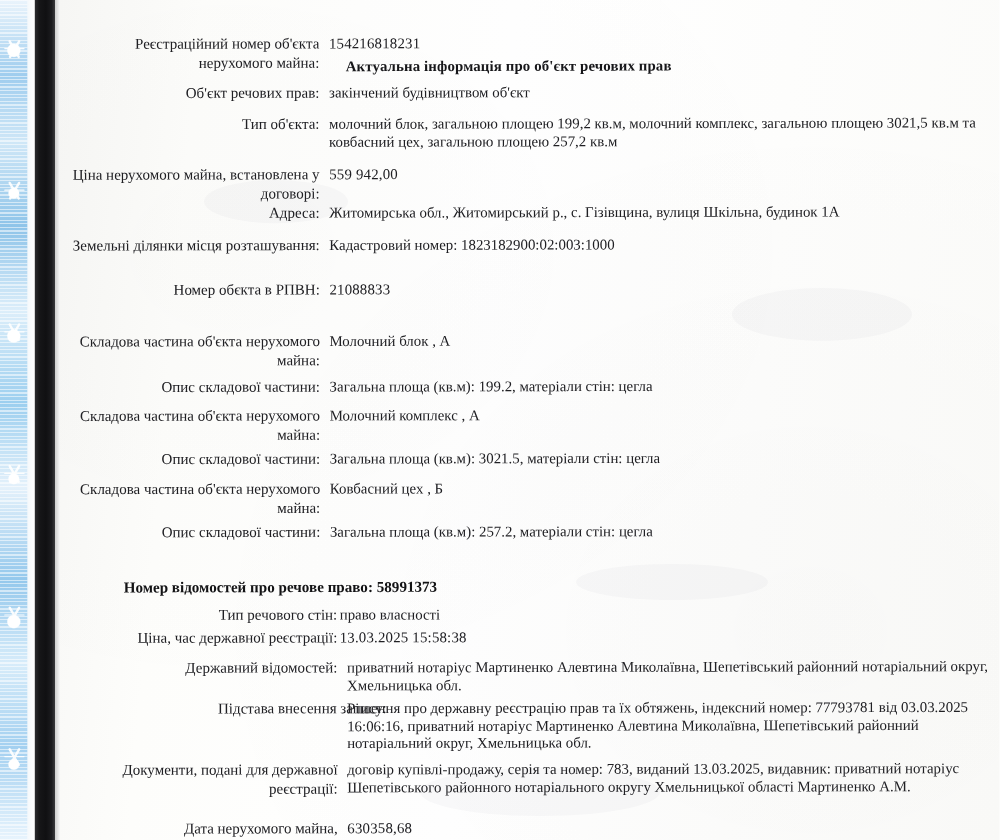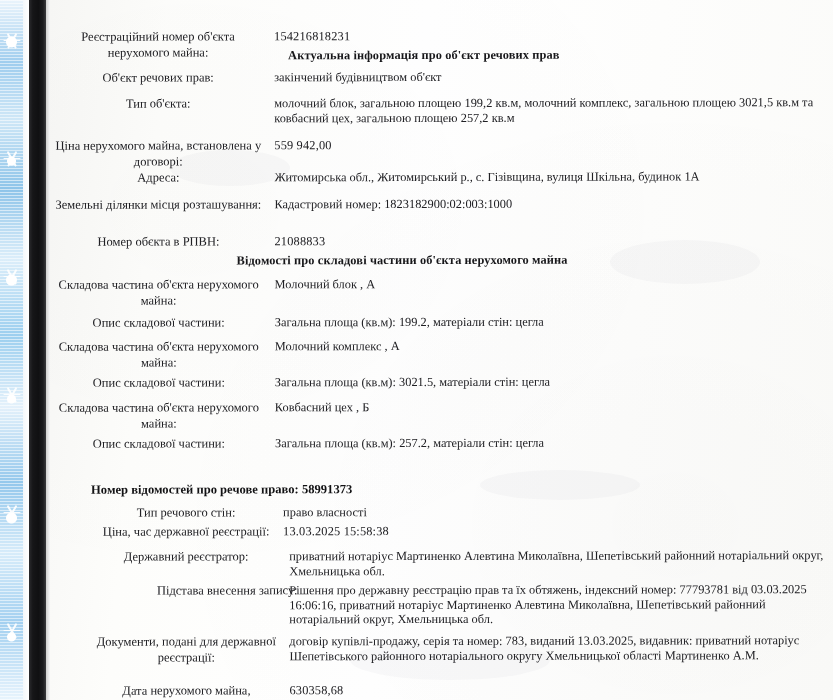--- a/index.html
+++ b/index.html
@@ -128,41 +128,42 @@
 
   .row {
     position: absolute;
     left: 0;
     width: 783px;
   }
   .label {
     position: absolute;
     left: 0;
     width: 216px;
-    text-align: center;
+    text-align: right;
     font-size: 12.5px;
     line-height: 15.5px;
     color: #202024;
   }
   .value {
     position: absolute;
     left: 224px;
     width: 552px;
     font-size: 12.4px;
     line-height: 15.3px;
     color: #202024;
   }
   .value.num { letter-spacing: .15px; }
 
   .bold-line {
     position: absolute;
     font-weight: bold;
     font-size: 12.6px;
     color: #121214;
     white-space: nowrap;
+    margin-left: 12px;
   }
 
   
   #skew { transform: rotate(-0.12deg); transform-origin: 50% 50%; }
 </style>
 </head>
 <body>
 
 <div id="scan">
 
@@ -231,21 +232,20 @@
       <div class="row" style="top:197px;">
         <div class="label">Земельні ділянки місця розташування:</div>
         <div class="value">Кадастровий номер: 1823182900:02:003:1000</div>
       </div>
 
       <div class="row" style="top:234px;">
         <div class="label">Номер обєкта в РПВН:</div>
         <div class="value num">21088833</div>
       </div>
 
-      <div class="section-title" style="left:186px; top:253px;">Відомості про складові частини об'єкта нерухомого майна</div>
 
       <div class="row" style="top:277px;">
         <div class="label">Складова частина об'єкта нерухомого майна:</div>
         <div class="value">Молочний блок , А</div>
       </div>
 
       <div class="row" style="top:315px;">
         <div class="label">Опис складової частини:</div>
         <div class="value">Загальна площа (кв.м): 199.2, матеріали стін: цегла</div>
       </div>
@@ -277,21 +277,21 @@
         <div class="label" style="left:40px; width:190px;">Тип речового стін:</div>
         <div class="value" style="left:232px;">право власності</div>
       </div>
 
       <div class="row" style="top:524px;">
         <div class="label" style="left:40px; width:190px;">Ціна, час державної реєстрації:</div>
         <div class="value num" style="left:232px;">13.03.2025 15:58:38</div>
       </div>
 
       <div class="row" style="top:549px;">
-        <div class="label" style="left:40px; width:190px;">Державний реєстратор:</div>
+        <div class="label" style="left:40px; width:190px;">Державний відомостей:</div>
         <div class="value" style="left:238px; width:540px;">приватний нотаріус Мартиненко Алевтина Миколаївна, Шепетівський районний нотаріальний округ, Хмельницька обл.</div>
       </div>
 
       <div class="row" style="top:583px;">
         <div class="label" style="left:40px; width:190px;margin-left:41px;">Підстава внесення запису:</div>
         <div class="value" style="left:238px; width:540px; line-height:14.6px;">Рішення про державну реєстрацію прав та їх обтяжень, індексний номер: 77793781 від 03.03.2025 16:06:16, приватний нотаріус Мартиненко Алевтина Миколаївна, Шепетівський районний нотаріальний округ, Хмельницька обл.</div>
       </div>
 
       <div class="row" style="top:634px;">
         <div class="label" style="left:40px; width:190px;">Документи, подані для державної реєстрації:</div>

